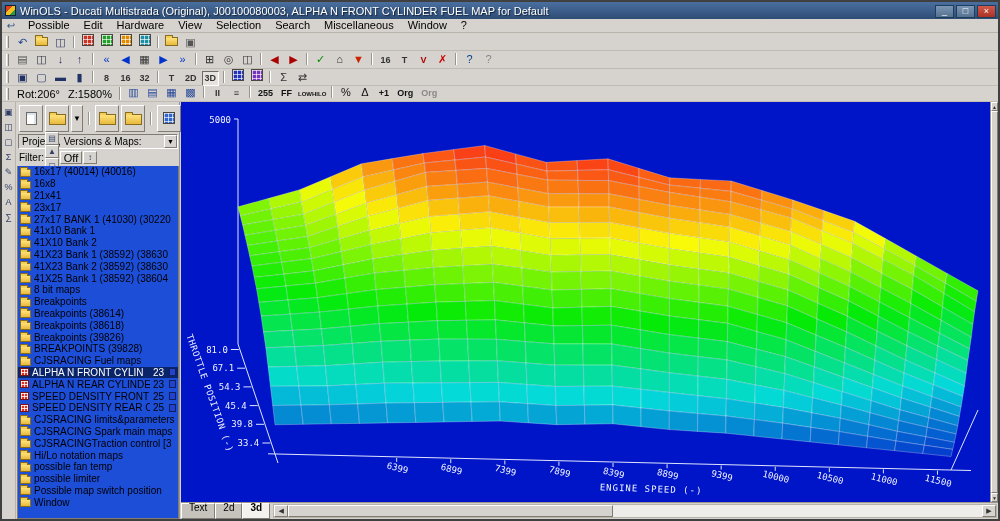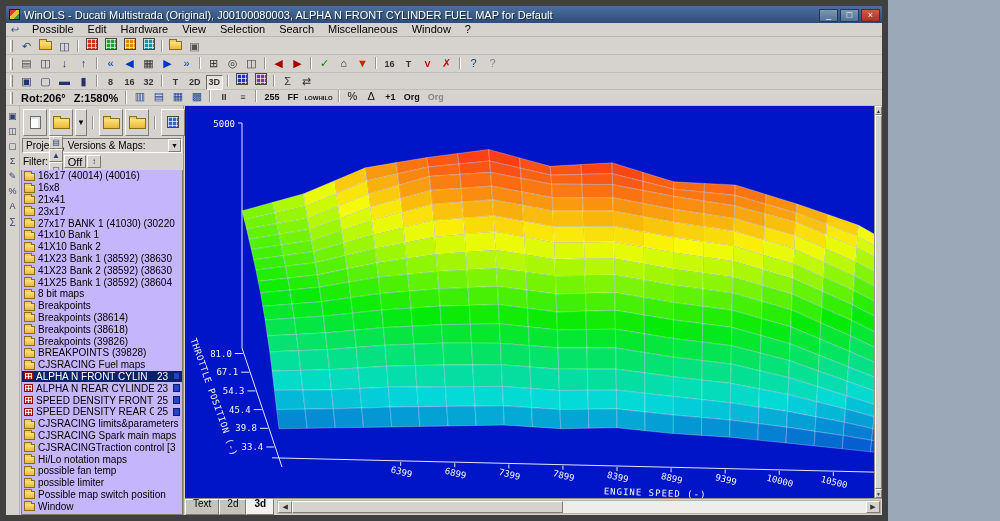--- a/index.html
+++ b/index.html
@@ -1,19 +1,19 @@
 <!DOCTYPE html>
 <html><head>
 <meta charset="utf-8">
 <style>
   * { margin:0; padding:0; box-sizing:border-box; }
   html,body { background:#9aa8b8; }
   .window {
-    position:relative; width:888px; height:521px; overflow:hidden;
-    background:#d6d3ce; border:6px solid #404040;
+    position:relative; width:1000px; height:521px; overflow:hidden;
+    background:#d6d3ce; border:2px solid #404040;
     font-family:"Liberation Sans", sans-serif; font-size:11px; color:#000;
   }
   
   .titlebar{position:absolute;top:0;left:0;right:0;height:17px;
     background:linear-gradient(#4a6f9f,#2e4d75);color:#fff;display:flex;align-items:center;padding:0 2px 0 3px;}
   .app-icon{width:11px;height:11px;margin-right:4px;border:1px solid #123;
     background:linear-gradient(135deg,#e04020 0 34%,#f0c020 34% 67%,#2e9a40 67%);}
   .title-text{flex:1;font-size:11px;white-space:nowrap;overflow:hidden;text-shadow:1px 1px 1px #13233a;}
   .win-btn{width:19px;height:13px;margin-left:2px;display:inline-flex;align-items:center;justify-content:center;
     font-size:9px;line-height:1;color:#fff;background:linear-gradient(#7d96b6,#54728f);border:1px solid #1e3c5c;}
@@ -28,21 +28,21 @@
   .tbar{position:absolute;left:0;right:0;background:#d6d3ce;border-bottom:1px solid #c0bcb4;
     display:flex;align-items:center;padding-left:2px;}
   .tb1{top:31px;height:18px;} .tb2{top:49px;height:18px;} .tb3{top:67px;height:17px;} .tb4{top:84px;height:16px;}
   .grip{width:3px;height:12px;margin:0 4px 0 2px;border-left:1px solid #fff;border-right:1px solid #8a867e;}
   .tb-sep{width:2px;height:13px;margin:0 3px;border-left:1px solid #9a958c;border-right:1px solid #fff;}
   .tb-btn{min-width:17px;height:15px;margin:0 1px;display:inline-flex;align-items:center;justify-content:center;
     font-size:11px;line-height:1;border:1px solid transparent;cursor:default;}
   .tb-btn.pressed{border-color:#6e6a64 #fff #fff #6e6a64;background:#e6e3de;}
   .tb-text{font-size:9px;font-weight:bold;padding:0 2px;}
   .tb-text2{font-size:6px;font-weight:bold;line-height:6px;text-align:center;}
-  .status-label{font-size:11px;margin:4px 4px;white-space:nowrap;font-weight:bold;}
+  .status-label{font-size:11px;margin:4px 4px;white-space:nowrap;}
   .ic-grid{width:12px;height:12px;border:1px solid #4a4640;
     background-image:linear-gradient(rgba(255,255,255,.65) 1px,transparent 1px),
                      linear-gradient(90deg,rgba(255,255,255,.65) 1px,transparent 1px);
     background-size:4px 4px;}
   .ic-folder{position:relative;width:13px;height:9px;background:linear-gradient(#ffe27a,#e8b93c);
     border:1px solid #8a6d1c;margin-top:3px;}
   .ic-folder::before{content:"";position:absolute;top:-3px;left:-1px;width:6px;height:2px;
     background:#f2cf5a;border:1px solid #8a6d1c;border-bottom:none;}
   .ic-doc{width:11px;height:13px;background:#fff;border:1px solid #6e6a64;
     box-shadow:inset -2px 2px 0 #d8e4f0;}
@@ -63,21 +63,21 @@
   .combo-arrow{margin-left:auto;width:13px;height:13px;background:#d6d3ce;border:1px solid;
     border-color:#fff #807c74 #807c74 #fff;font-size:7px;display:flex;align-items:center;justify-content:center;}
   .side-filter{height:17px;display:flex;align-items:center;gap:1px;padding:1px 2px;font-size:10px;}
   .fbtn{width:14px;height:13px;display:flex;align-items:center;justify-content:center;font-size:8px;color:#2e3e66;
     background:#d6d3ce;border:1px solid;border-color:#fff #807c74 #807c74 #fff;}
   .fbtn.wide{width:22px;font-size:11px;color:#000;}
   .side-colhead{height:14px;display:flex;font-size:10px;}
   .colcell{background:#d6d3ce;border:1px solid;border-color:#fff #807c74 #807c74 #fff;
     padding:0 3px;display:flex;align-items:center;overflow:hidden;}
   .colcell.c0{width:13px;} .colcell.c1{flex:1;} .colcell.c2{width:34px;}
-  .tree{flex:1;background:#c4b5fd;border:1px solid #807c74;border-top:none;overflow:hidden;}
+  .tree{flex:1;background:#1d4ed8;border:1px solid #807c74;border-top:none;overflow:hidden;}
   .tree-row{display:flex;align-items:center;height:11.8px;padding-left:2px;gap:3px;white-space:nowrap;
     font-size:10px;overflow:hidden;}
   .tree-row.sel{background:#0a246a;color:#fff;}
   .tree-row .ic-folder{flex:none;width:11px;height:8px;margin-top:2px;}
   .ic-map{flex:none;width:9px;height:8px;border:1px solid #7a1410;background:#e03024;
     background-image:linear-gradient(rgba(255,255,255,.8) 1px,transparent 1px),
                      linear-gradient(90deg,rgba(255,255,255,.8) 1px,transparent 1px);
     background-size:3px 3px;}
   .tree-label{overflow:hidden;}
   .tree-val{margin-left:auto;padding-right:2px;}

